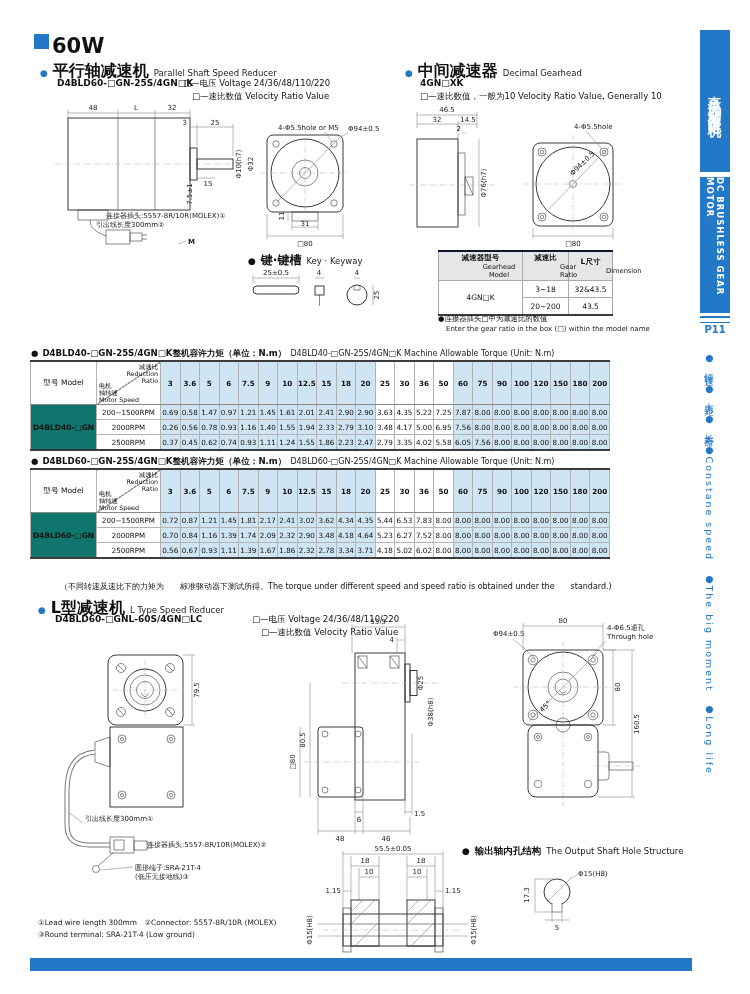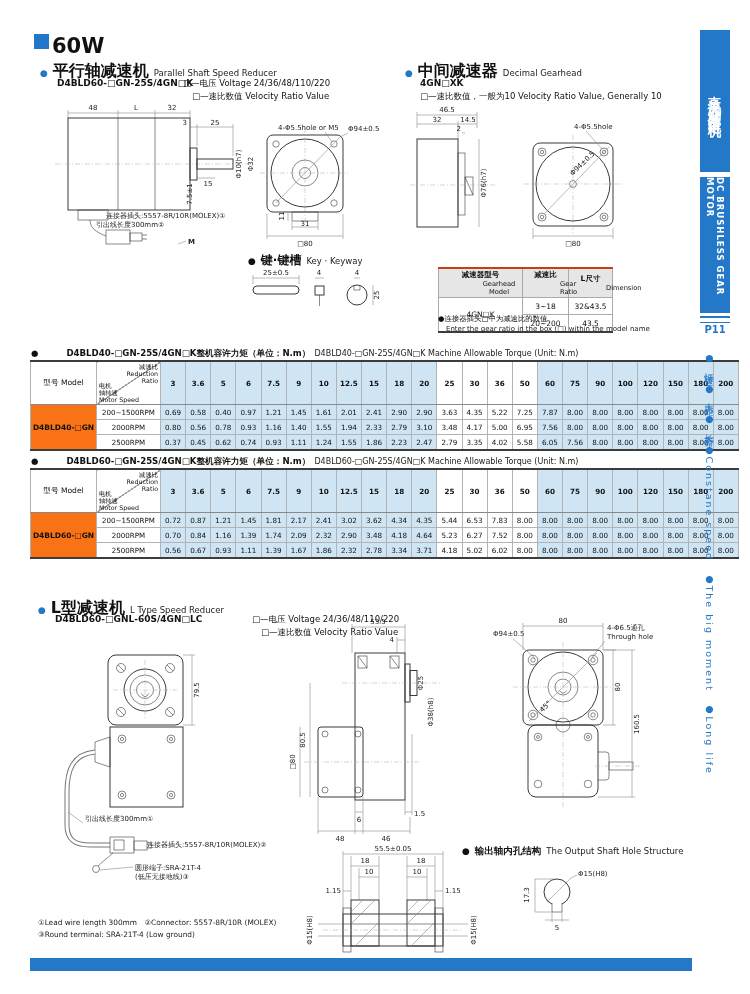--- a/index.html
+++ b/index.html
@@ -13,39 +13,39 @@
   .sec-h .b{color:#2277c8;font-size:9px;}
   .sec-h .bk{color:#111;font-size:9px;}
   .sec-h .cn{font-weight:bold;font-size:16px;}
   .sec-h .en{font-size:8.5px;color:#222;}
   .model-line{font-weight:bold;font-size:9px;white-space:nowrap;}
   .legend{font-size:8.5px;white-space:nowrap;}
   .fnote{font-size:7.4px;color:#222;white-space:nowrap;}
   
   .ttitle{display:flex;align-items:baseline;gap:4px;white-space:nowrap;}
   .ttitle .tb{font-size:8.5px;}
-  .ttitle .tt-cn{font-weight:bold;font-size:8.6px;margin-left:24px;}
+  .ttitle .tt-cn{font-weight:bold;font-size:8.6px;}
   .ttitle .tt-en{font-size:8px;color:#222;}
-  table.torque{border-collapse:collapse;table-layout:fixed;width:709px;
+  table.torque{border-collapse:collapse;table-layout:fixed;width:580px;
     border-top:2px solid #3c3c3c;border-bottom:2px solid #3c3c3c;}
   table.torque th,table.torque td{border:1px solid #b3b3b3;text-align:center;padding:0;
     height:14px;font-size:7.2px;white-space:nowrap;overflow:hidden;font-weight:normal;}
   table.torque thead th{height:42px;border-bottom:1px solid #8a8a8a;}
   table.torque .blue{background:#cfe5f4;}
   table.torque .mh{font-size:7.6px;}
   table.torque .rh{font-weight:600;}
-  table.torque td.model{font-weight:bold;font-size:7.5px;background:#f97316;}
+  table.torque td.model{font-weight:bold;font-size:7.5px;background:#0f766e;}
   table.torque td.speed{font-size:7.1px;background:#fff;}
   table.torque th.diag{position:relative;background:
     linear-gradient(to bottom right,transparent calc(50% - 0.5px),#8a8a8a calc(50% - 0.5px),#8a8a8a calc(50% + 0.5px),transparent calc(50% + 0.5px));}
   .dtop{position:absolute;top:1px;right:2px;text-align:right;font-size:6.3px;line-height:7px;white-space:pre-line;}
   .dbot{position:absolute;bottom:1px;left:2px;text-align:left;font-size:6.3px;line-height:7px;white-space:pre-line;}
   
   table.ghead{border-collapse:collapse;table-layout:fixed;width:174px;
-    border-top:2px solid #c2410c;border-bottom:2px solid #3c3c3c;font-size:7.5px;margin-top:17px;}
+    border-top:2px solid #0f172a;border-bottom:2px solid #3c3c3c;font-size:7.5px;}
   table.ghead th,table.ghead td{border:1px solid #aaa;text-align:center;padding:1px 0;}
   table.ghead thead th{background:#e6e6e6;height:24px;}
   table.ghead td{height:14px;}
   .g1{display:block;font-weight:bold;font-size:7.5px;}
   .g2{display:block;font-size:6.7px;font-weight:normal;padding-left:37px;}
   .gnote-cn{font-size:7.4px;white-space:nowrap;}
   .gnote-en{font-size:7px;white-space:nowrap;color:#222;}
   
   .note{font-size:8px;white-space:nowrap;}
   .swatch{display:inline-block;width:13px;height:7px;background:#cfe5f4;border:1px solid #999;margin:0 3px;vertical-align:middle;}
@@ -334,21 +334,21 @@
           <th class="rh blue">180</th>
           <th class="rh blue">200</th>
         </tr>
       </thead>
       <tbody>
         <tr>
           <td rowspan="3" class="model">D4BLD40-□GN</td>
           <td class="speed">200~1500RPM</td>
           <td class="blue">0.69</td>
           <td class="blue">0.58</td>
-          <td class="blue">0.40</td>
+          <td class="blue">1.47</td>
           <td class="blue">0.97</td>
           <td class="blue">1.21</td>
           <td class="blue">1.45</td>
           <td class="blue">1.61</td>
           <td class="blue">2.01</td>
           <td class="blue">2.41</td>
           <td class="blue">2.90</td>
           <td class="blue">2.90</td>
           <td>3.63</td>
           <td>4.35</td>
@@ -358,21 +358,21 @@
           <td class="blue">8.00</td>
           <td class="blue">8.00</td>
           <td class="blue">8.00</td>
           <td class="blue">8.00</td>
           <td class="blue">8.00</td>
           <td class="blue">8.00</td>
           <td class="blue">8.00</td>
         </tr>
         <tr>
           <td class="speed">2000RPM</td>
-          <td class="blue">0.80</td>
+          <td class="blue">0.26</td>
           <td class="blue">0.56</td>
           <td class="blue">0.78</td>
           <td class="blue">0.93</td>
           <td class="blue">1.16</td>
           <td class="blue">1.40</td>
           <td class="blue">1.55</td>
           <td class="blue">1.94</td>
           <td class="blue">2.33</td>
           <td class="blue">2.79</td>
           <td class="blue">3.10</td>
@@ -563,20 +563,21 @@
           <td class="blue">8.00</td>
           <td class="blue">8.00</td>
           <td class="blue">8.00</td>
           <td class="blue">8.00</td>
           <td class="blue">8.00</td>
           <td class="blue">8.00</td>
         </tr>
       </tbody>
     </table>
 
+  <div class="note abs" style="left:60px;top:581px">（不同转速及速比下的力矩为　　标准驱动器下测试所得。The torque under different speed and speed ratio is obtained under the　　standard.)</div>
 
   <div class="sec-h abs" style="left:38px;top:598px">
     <span class="b">●</span>
     <span class="cn">L型减速机</span>
     <span class="en">L Type Speed Reducer</span>
   </div>
   <div class="model-line abs" style="left:55px;top:614px">D4BLD60-□GNL-60S/4GN□LC</div>
   <div class="legend abs" style="left:252px;top:614px">□—电压 Voltage 24/36/48/110/220</div>
   <div class="legend abs" style="left:261px;top:627px">□—速比数值 Velocity Ratio Value</div>
 

